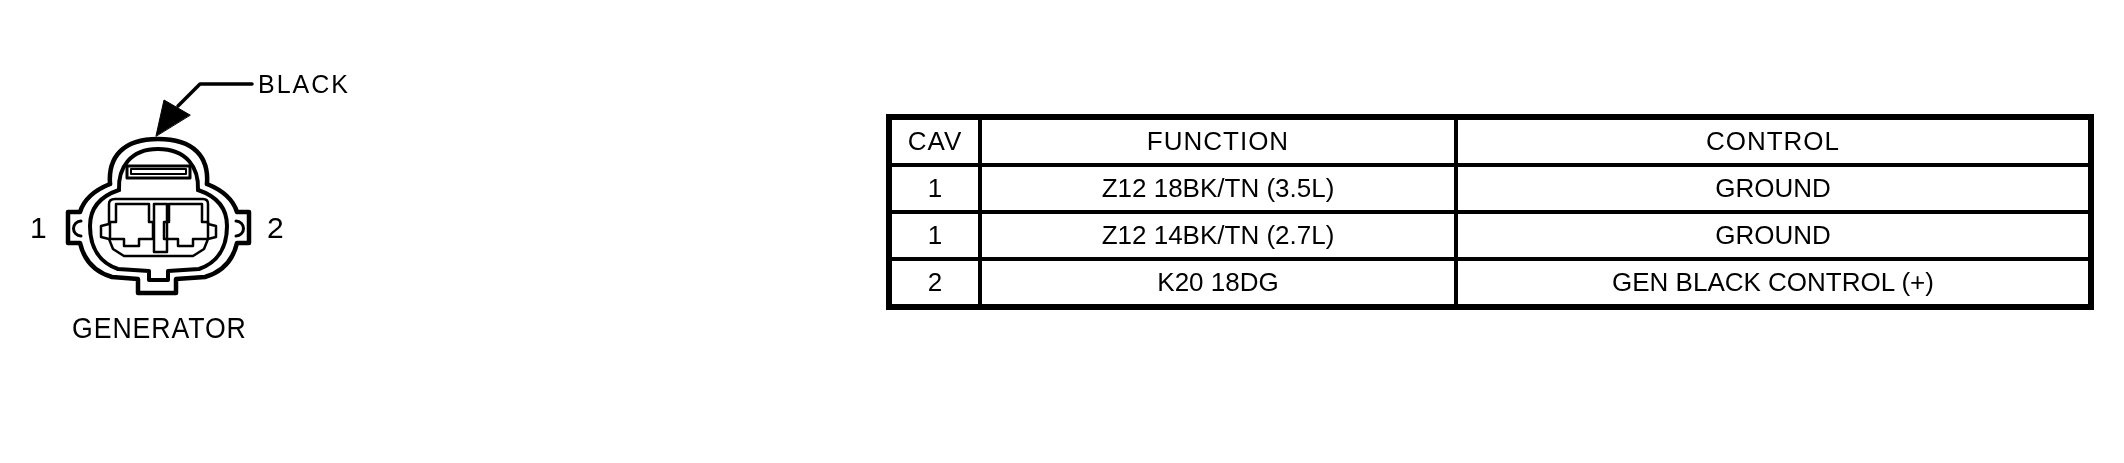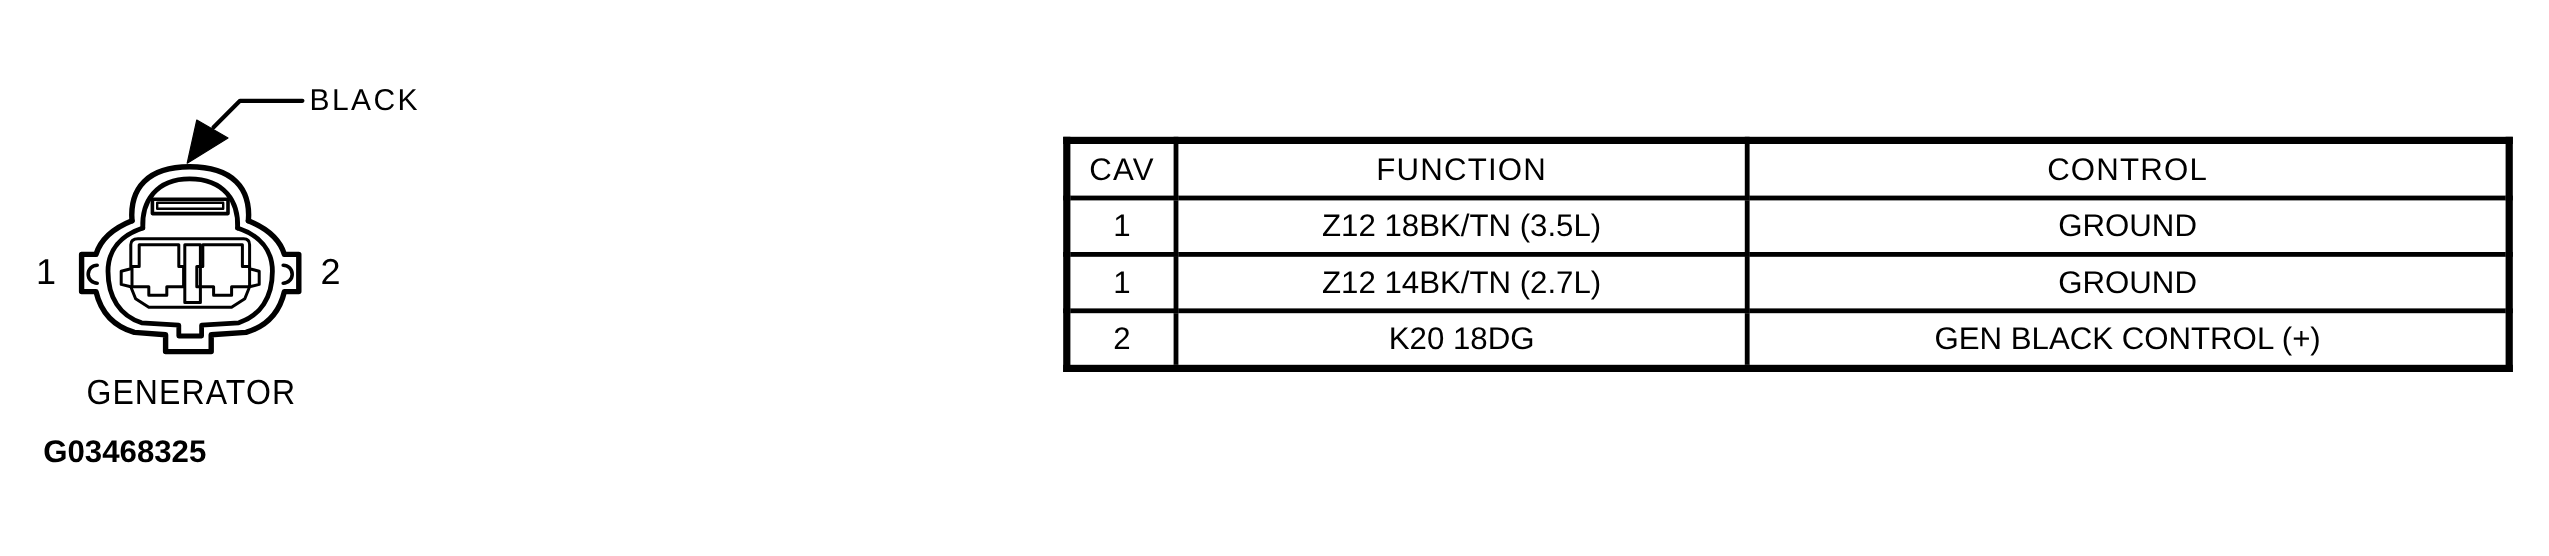--- a/index.html
+++ b/index.html
@@ -116,21 +116,20 @@
                L 193,246 L 178,246 L 178,239 L 164,239 L 164,222 L 169,222 Z"></path>
 
       <path stroke-width="3.5" d="M 178,106 L 200,84 L 252,84"></path>
       <path stroke-width="1" fill="#000" d="M 156,136 L 164,100 L 190,115 Z"></path>
     </svg>
 
     <span class="lbl black-label">BLACK</span>
     <span class="lbl pin-1">1</span>
     <span class="lbl pin-2">2</span>
     <span class="lbl connector-name">GENERATOR</span>
-    <span class="lbl figure-id">G03468325</span>
   </div>
 
   <table class="pinout">
     <colgroup>
       <col style="width:91px">
       <col style="width:476px">
       <col style="width:635px">
     </colgroup>
     <thead>
       <tr>

